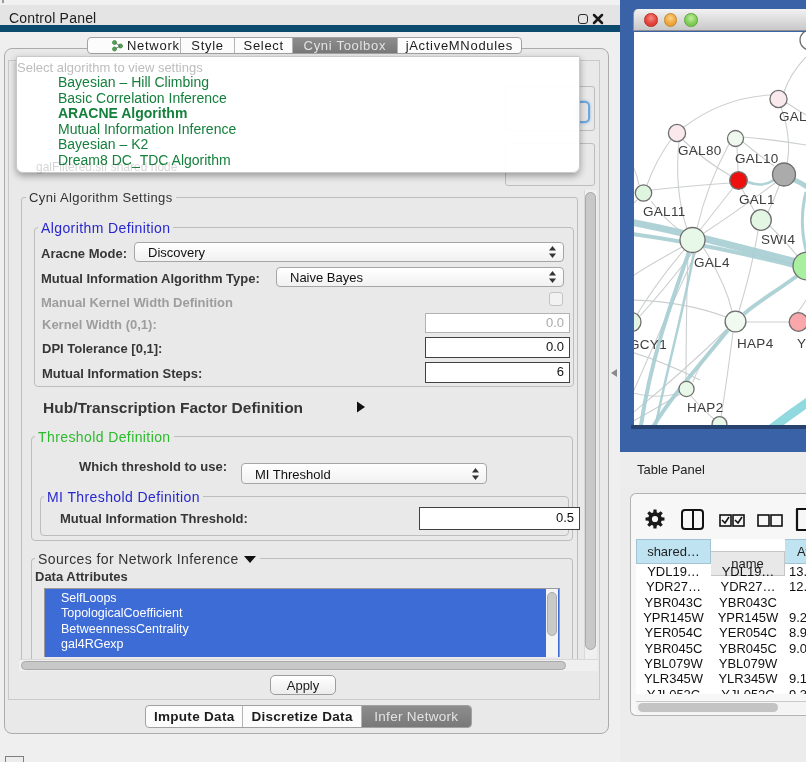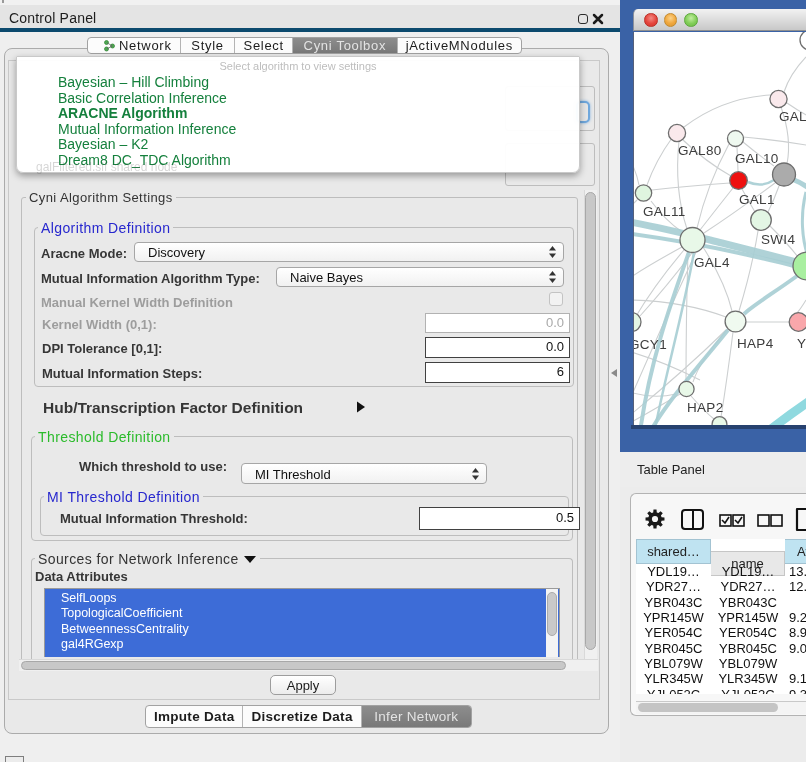--- a/index.html
+++ b/index.html
@@ -18,21 +18,21 @@
 .seg .sel { background:linear-gradient(#8d8d8d,#797979); color:#e3e3e3; }
 svg { display:block; }
 </style>
 </head>
 <body>
 
 <div class="abs" style="left:0;top:0;width:620px;height:762px;background:#efefef;"></div>
 <div class="abs" style="left:0;top:0;width:620px;height:5px;background:#f1f1f1;"></div>
 <div class="abs" style="left:2px;top:0;width:2px;height:3px;background:#9a9a9a;"></div>
 
-<div class="abs" style="left:0;top:5px;width:620px;height:27px;background:#e4e4e4;border-bottom:4px solid #0c4a6e;">
+<div class="abs" style="left:0;top:5px;width:620px;height:27px;background:#e4e4e4;border-bottom:7px solid #0c4a6e;">
   <div class="abs" style="left:9px;top:0;height:27px;line-height:27px;font-size:14px;letter-spacing:0.2px;color:#1d1d1d;">Control Panel</div>
   <div class="abs" style="left:578px;top:9px;width:10px;height:10px;border:1.5px solid #2a2a2a;border-radius:3px;"></div>
   <svg class="abs" style="left:592px;top:8px;" width="12" height="12" viewBox="0 0 12 12">
       <path d="M2 2 L10 10 M10 2 L2 10" stroke="#1a1a1a" stroke-width="2.5" stroke-linecap="round"></path>
     </svg>
 </div>
 
 <div class="abs" style="left:4px;top:48px;width:605px;height:686px;background:#e9e9e9;border:1px solid #ababab;border-radius:8px;"></div>
 
 <div class="abs" style="left:8px;top:60px;width:592px;height:640px;background:#e9e9e9;border:1px solid #c9c9c9;"></div>
@@ -119,34 +119,34 @@
 
 <div class="abs" style="left:270px;top:675px;width:66px;height:20px;background:linear-gradient(#ffffff,#ececec);border:1px solid #9d9d9d;border-radius:5px;text-align:center;font-size:13px;color:#1b1b1b;line-height:19px;">Apply</div>
 
 <div class="seg" style="left:145px;top:705px;width:327px;height:23px;font-size:13.5px;font-weight:bold;letter-spacing:0.3px;">
   <div style="width:98px;">Impute Data</div>
   <div style="width:119px;">Discretize Data</div>
   <div class="sel" style="width:110px;font-weight:normal;">Infer Network</div>
 </div>
 
 <div class="seg" style="left:87px;top:37px;width:435px;height:17px;font-size:13px;letter-spacing:0.7px;">
-  <div style="width:93px;justify-content:center;padding-left:8px;"><svg width="11" height="12" viewBox="0 0 11 12" style="margin-right:4px;">
+  <div style="width:93px;justify-content:flex-end;padding-left:8px;"><svg width="11" height="12" viewBox="0 0 11 12" style="margin-right:4px;">
         <circle cx="2.5" cy="2.5" r="2" fill="#4caf50" stroke="#2e7d32" stroke-width=".7"></circle>
         <circle cx="2.5" cy="9" r="2" fill="#4caf50" stroke="#2e7d32" stroke-width=".7"></circle>
         <circle cx="8.5" cy="6" r="2" fill="#4caf50" stroke="#2e7d32" stroke-width=".7"></circle>
         <path d="M2.5 2.5 L8.5 6 L2.5 9" stroke="#666" stroke-width=".8" fill="none"></path>
       </svg>Network</div>
   <div style="width:55px;">Style</div>
   <div style="width:58px;">Select</div>
   <div class="sel" style="width:105px;">Cyni Toolbox</div>
   <div style="width:124px;">jActiveMNodules</div>
 </div>
 
 <div class="abs" style="left:16px;top:56px;width:564px;height:117px;background:rgba(255,255,255,0.96);border:1px solid #c9c9c9;border-radius:1px 1px 7px 7px;box-shadow:0 3px 7px rgba(0,0,0,0.35);">
-  <div style="position:absolute;left:0;top:3px;width:100%;text-align:center;font-size:11px;color:#bdbdbd;">Select algorithm to view settings</div>
+  <div style="position:absolute;left:0;top:3px;width:100%;font-size:13px;color:#bdbdbd;">Select algorithm to view settings</div>
   <div style="position:absolute;left:17px;top:18px;font-size:14px;color:#15803d;line-height:15.5px;padding-left:24px;">Bayesian – Hill Climbing<br>Basic Correlation Inference<br><b>ARACNE Algorithm</b><br>Mutual Information Inference<br>Bayesian – K2<br>Dream8 DC_TDC Algorithm</div>
   <div style="position:absolute;left:19px;top:103px;font-size:12px;color:rgba(70,70,70,0.22);">galFiltered.sif shared node</div>
 </div>
 
 <div class="abs" style="left:5px;top:756px;width:19px;height:10px;background:#ececec;border:1.5px solid #7e7e7e;"></div>
 
 <svg class="abs" style="left:610px;top:368px;" width="8" height="10" viewBox="0 0 8 10">
     <path d="M7 1 L1 5 L7 9 Z" fill="#8a8a8a"></path>
   </svg>
 

